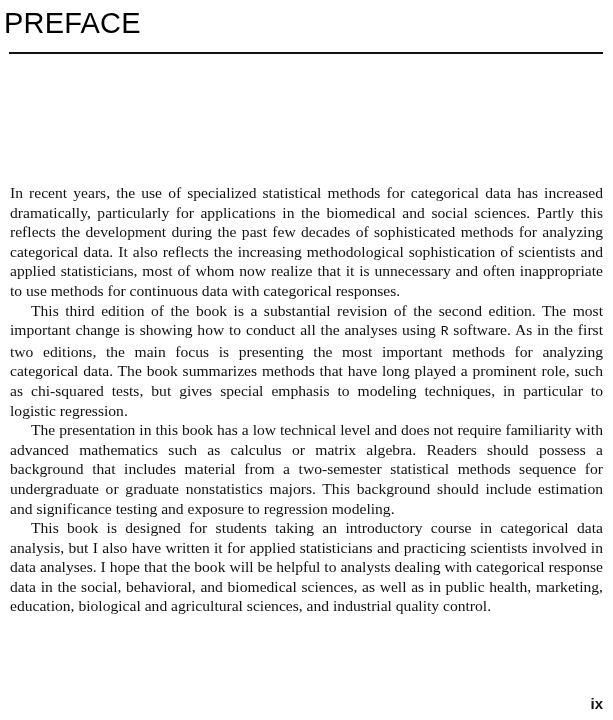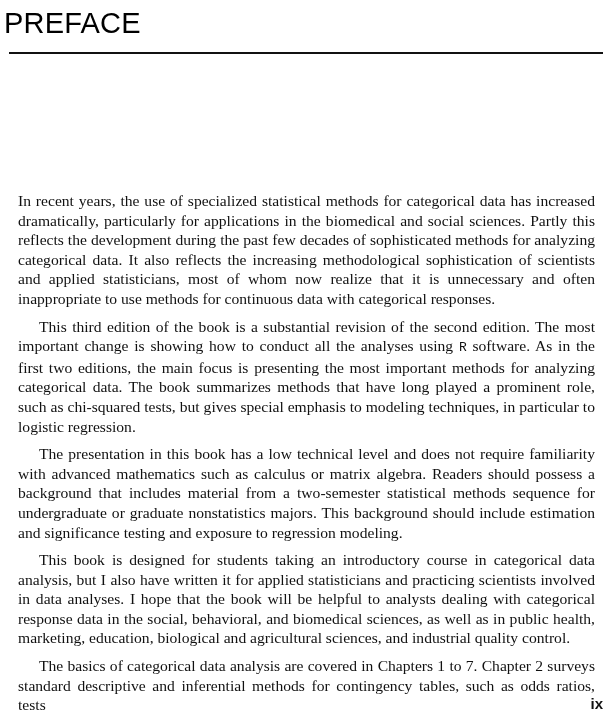--- a/index.html
+++ b/index.html
@@ -40,21 +40,21 @@
       position: absolute;
       left: 10px;
       top: 183px;
       width: 593px;
       font-family: "Liberation Serif", serif;
       font-size: 15.6px;
       line-height: 19.6px;
       color: #111111;
     }
     .body-text p {
-      margin: 8px;
+      margin: 0;
       text-align: justify;
       text-indent: 21px;
     }
     .body-text p.first {
       text-indent: 0;
     }
     .mono {
       font-family: "Liberation Mono", monospace;
       font-size: 13px;
     }
@@ -72,16 +72,15 @@
 <body>
 
 <h1 class="chapter-title">PREFACE</h1>
 <hr class="title-rule">
 
 <div class="body-text">
   <p class="first">In recent years, the use of specialized statistical methods for categorical data has increased dramatically, particularly for applications in the biomedical and social sciences. Partly this reflects the development during the past few decades of sophisticated methods for analyzing categorical data. It also reflects the increasing methodological sophistication of scientists and applied statisticians, most of whom now realize that it is unnecessary and often inappropriate to use methods for continuous data with categorical responses.</p>
   <p><span>This third edition of the book is a substantial revision of the second edition. The most important change is showing how to conduct all the analyses using </span><span class="mono">R</span><span> software. As in the first two editions, the main focus is presenting the most important methods for analyzing categorical data. The book summarizes methods that have long played a prominent role, such as chi-squared tests, but gives special emphasis to modeling techniques, in particular to logistic regression.</span></p>
   <p>The presentation in this book has a low technical level and does not require familiarity with advanced mathematics such as calculus or matrix algebra. Readers should possess a background that includes material from a two-semester statistical methods sequence for undergraduate or graduate nonstatistics majors. This background should include estimation and significance testing and exposure to regression modeling.</p>
   <p>This book is designed for students taking an introductory course in categorical data analysis, but I also have written it for applied statisticians and practicing scientists involved in data analyses. I hope that the book will be helpful to analysts dealing with categorical response data in the social, behavioral, and biomedical sciences, as well as in public health, marketing, education, biological and agricultural sciences, and industrial quality control.</p>
-  <p style="text-align-last: justify;">The basics of categorical data analysis are covered in Chapters 1 to 7. Chapter 2 surveys standard descriptive and inferential methods for contingency tables, such as odds ratios, tests</p>
 </div>
 
 <div class="page-number">ix</div>
 
 </body></html>

